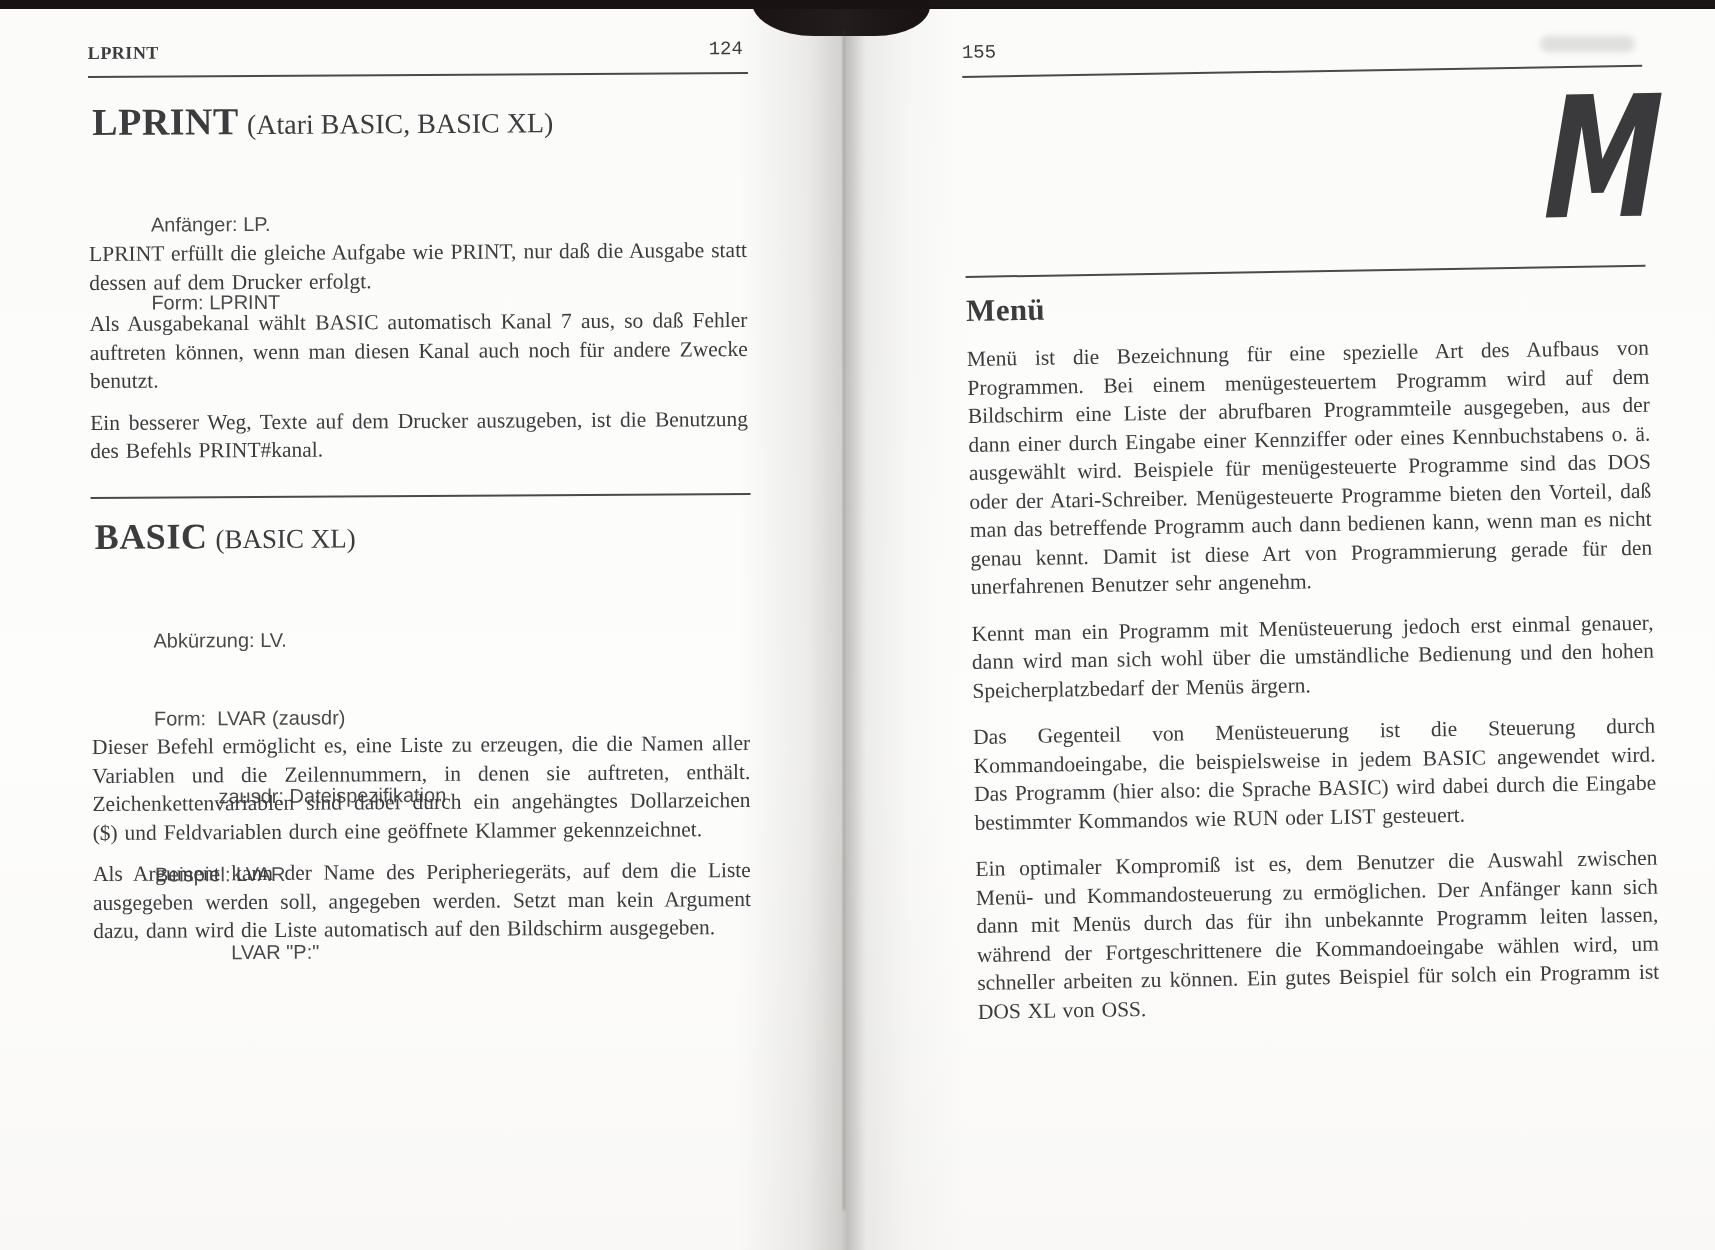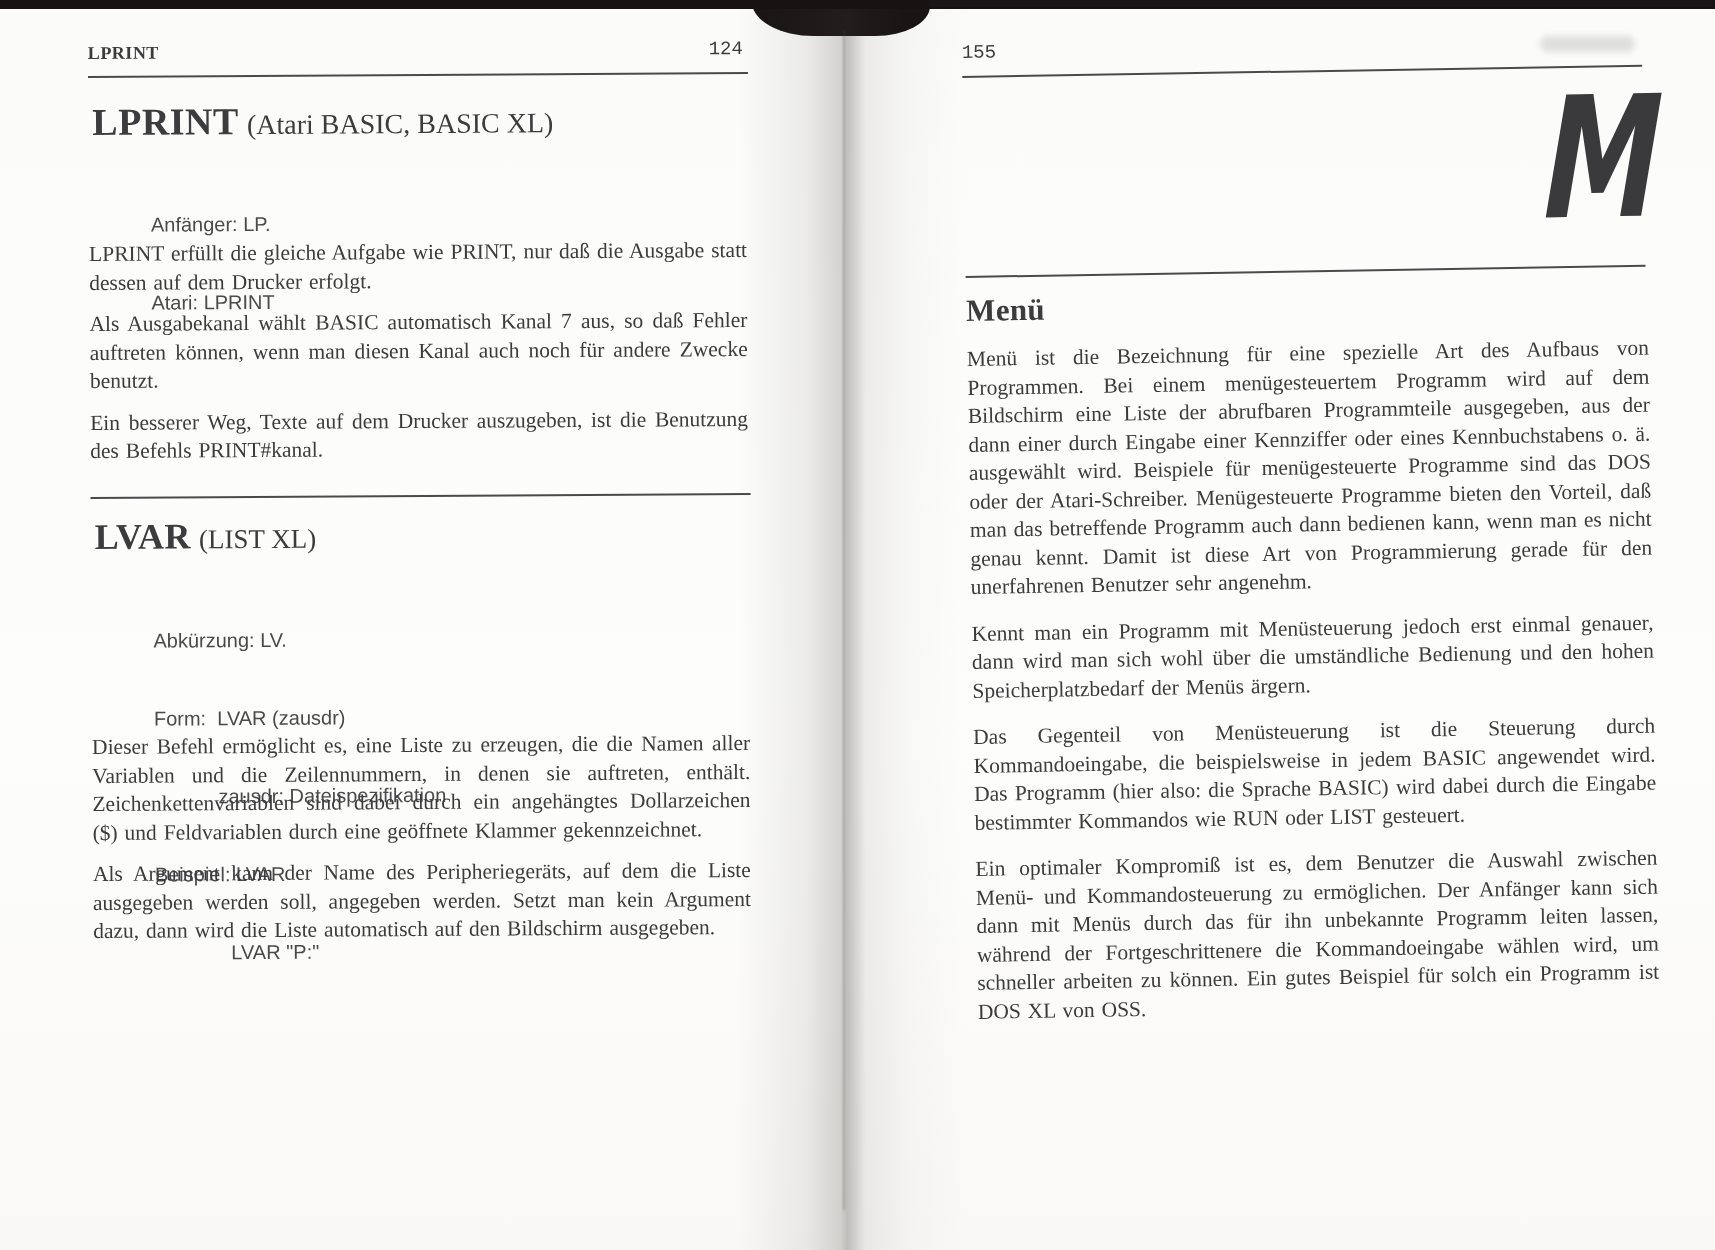--- a/index.html
+++ b/index.html
@@ -92,33 +92,33 @@
       <span class="pagenum">124</span>
     </div>
     <div class="rule" style="top:76px;width:660px;"></div>
 
     <div class="cmd-head" style="top:100px;">
       <span class="cmd-name">LPRINT</span><span class="cmd-suffix">(Atari BASIC, BASIC XL)</span>
     </div>
 
     <div class="spec" style="top:160px;">
       <div>Anfänger: LP.</div>
-      <div>Atari: LPRINT</div>
+      <div>Form: LPRINT</div>
     </div>
 
     <div class="paras paras-left1">
       <p>LPRINT erfüllt die gleiche Aufgabe wie PRINT, nur daß die Ausgabe statt dessen auf dem Drucker erfolgt.</p>
       <p>Als Ausgabekanal wählt BASIC automatisch Kanal 7 aus, so daß Fehler auftreten können, wenn man diesen Kanal auch noch für andere Zwecke benutzt.</p>
       <p>Ein besserer Weg, Texte auf dem Drucker auszugeben, ist die Benutzung des Befehls PRINT#kanal.</p>
     </div>
 
     <div class="rule" style="top:497px;width:660px;"></div>
 
     <div class="cmd-head" style="top:516px;">
-      <span class="cmd-name" style="font-size:36px;">LVAR</span><span class="cmd-suffix" style="font-size:27px;">(LIST XL)</span>
+      <span class="cmd-name" style="font-size:36px;">BASIC</span><span class="cmd-suffix" style="font-size:27px;">(BASIC XL)</span>
     </div>
 
     <div class="spec" style="top:576px;">
       <div>Abkürzung: LV.</div>
       <div>Form:  LVAR (zausdr)</div>
       <div class="sp-ind1">zausdr: Dateispezifikation</div>
       <div>Beispiel: LVAR</div>
       <div class="sp-ind2">LVAR "P:"</div>
     </div>
 

